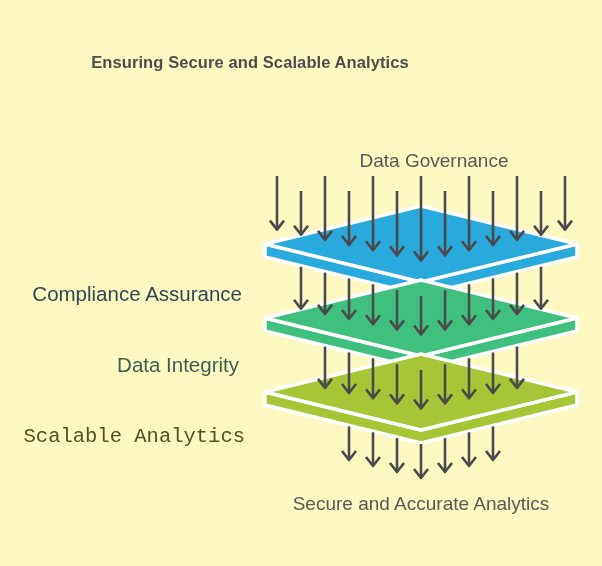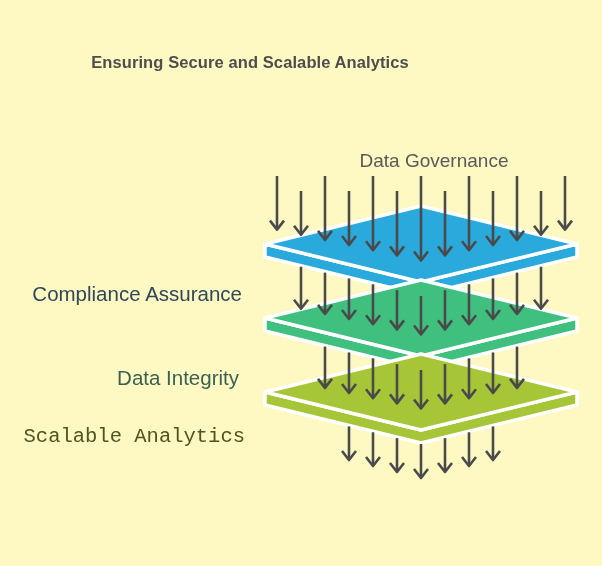--- a/index.html
+++ b/index.html
@@ -15,21 +15,21 @@
   .title{
     left:250px;top:53px;transform:translateX(-50%);
     font-size:16.5px;font-weight:700;letter-spacing:0.1px;
   }
   .gov{
     left:421px;top:150px;transform:translateX(-50%);
     font-size:19px;font-weight:400;margin-left:13px;
   }
   .layer-label{font-size:20.5px;font-weight:400;margin-top:44px;}
   .lab-compliance{right:360px;top:238px;}
-  .lab-integrity{right:363px;top:322px;}
+  .lab-integrity{right:363px;top:309px;}
   .lab-scalable{right:357px;top:381px;}
   .bottom{
     left:421px;top:493px;transform:translateX(-50%);
     font-size:19px;font-weight:400;
   }
 </style>
 </head>
 <body>
 
 <div class="canvas">
@@ -223,13 +223,14 @@
   <div class="lbl title" style="color: rgb(77, 77, 77);">Ensuring Secure and Scalable Analytics</div>
 
   <div class="lbl gov" style="color: rgb(89, 89, 89);">Data Governance</div>
 
   <div class="lbl layer-label lab-compliance" style="color: rgb(48, 71, 87);">Compliance Assurance</div>
 
   <div class="lbl layer-label lab-integrity" style="color: rgb(60, 95, 83);">Data Integrity</div>
 
   <div class="lbl layer-label lab-scalable" style="color: rgb(77, 83, 34); font-family: Liberation Mono, monospace;">Scalable Analytics</div>
 
+  <div class="lbl bottom" style="color: rgb(89, 89, 89);">Secure and Accurate Analytics</div>
 </div>
 
 </body></html>

